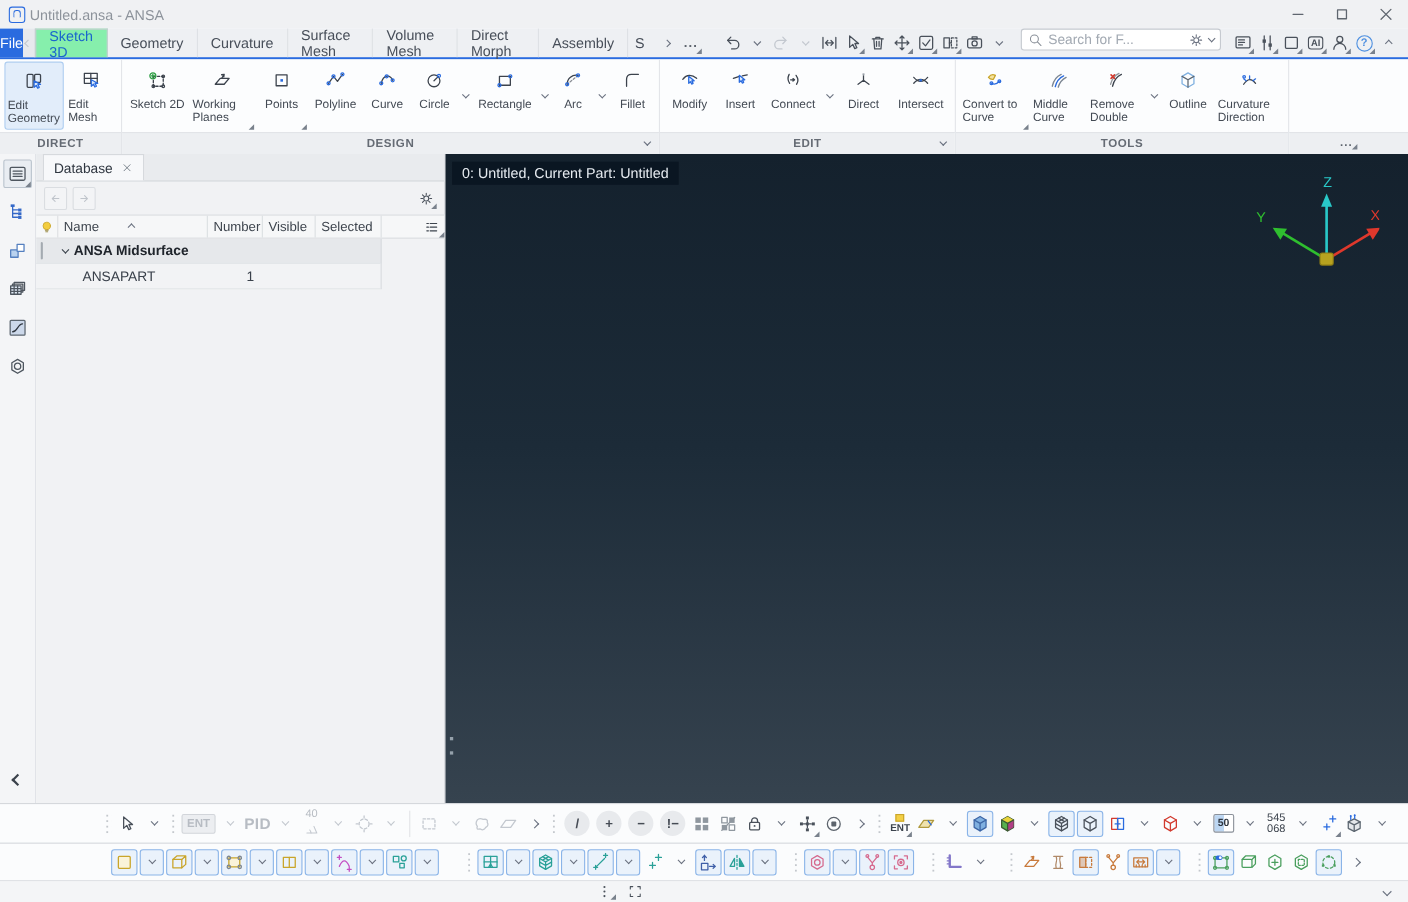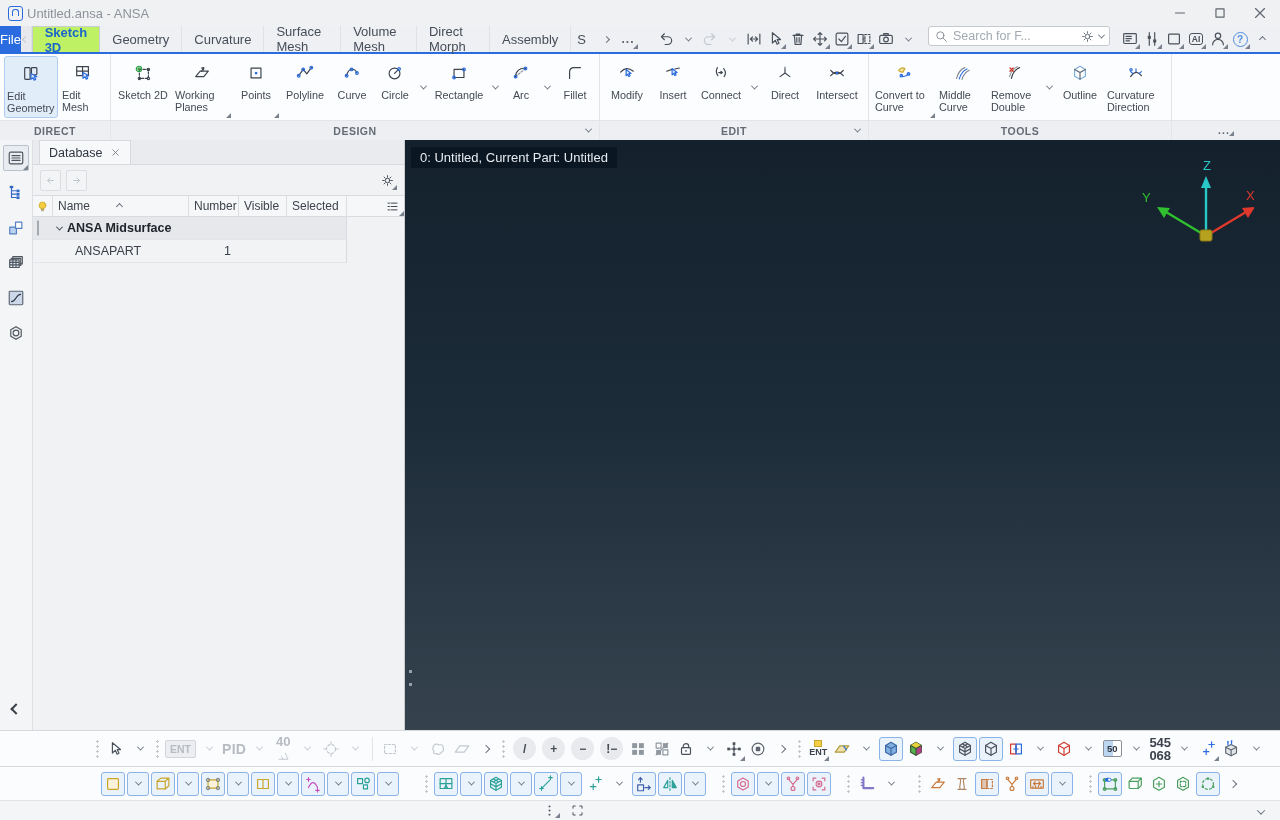--- a/index.html
+++ b/index.html
@@ -24,21 +24,21 @@
 .applogo{width:15px;height:15px;border:1.6px solid #2a6bdf;border-radius:3px;position:relative}
 .applogo::after{content:"";position:absolute;left:3px;top:2.5px;width:5px;height:6px;border:1.5px solid #2a6bdf;border-bottom:none;border-radius:3px 3px 0 0}
 .wtitle{margin-left:4px;color:#8d939b;font-size:13px}
 .wincontrols{margin-left:auto;display:flex}
 .winbtn{width:40px;height:26px;display:flex;align-items:center;justify-content:center;color:#5f666f}
 
 .tabbar{height:26px;background:#eef0f3;display:flex;align-items:stretch}
 .filetab{width:30px;background:#2a6bdf;color:#fff;font-size:13px;display:flex;align-items:center;justify-content:center}
 .tscroll{width:16px;display:flex;align-items:center;justify-content:center;background:#e7e9ed;border-right:1px solid #dcdfe4}
 .tab{padding:0 12px;display:flex;align-items:center;font-size:13px;color:#474e59;border-right:1px solid #dee1e5}
-.tab.active{background:#bef264;color:#1a66cc;border:1px solid #c9cdd3;border-bottom:none;font-weight:bold}
+.tab.active{background:#86efac;color:#1a66cc;border:1px solid #c9cdd3;border-bottom:none;font-weight:normal}
 .tab.cut{padding:0 6px;border-right:none}
 .qat{display:flex;align-items:center;gap:2px;padding:0 4px}
 .qbtn{min-width:20px;height:20px;display:flex;align-items:center;justify-content:center;color:#4a515b}
 .qbtn.dis{color:#c3c8cf}
 .searchbox{width:182px;height:20px;border:1px solid #c6cad0;border-radius:3px;background:#fff;display:flex;align-items:center;gap:4px;padding:0 5px;margin:0 6px}
 .searchbox input{border:none;outline:none;flex:1;font-size:12.5px;min-width:0;font-family:"Liberation Sans",sans-serif;background:transparent;color:#3c434d}
 .searchbox input::placeholder{color:#a2a9b2}
 .txticon{font-size:8.5px;font-weight:bold;border:1.3px solid #4a515b;border-radius:3px;padding:1px 2px;color:#4a515b;line-height:1}
 .helpic{width:15px;height:15px;border:1.4px solid #4d8fe0;border-radius:50%;color:#4d8fe0;font-size:10px;font-weight:bold;display:flex;align-items:center;justify-content:center}
 .accent{height:2px;background:#2a6bdf}
@@ -91,21 +91,21 @@
 .btbar{background:#fbfcfd;border-top:1px solid #d5d8dc;display:flex;align-items:center}
 .row1{height:36px;padding-left:92px}
 .row2{height:34px;padding-left:100px}
 .tb{display:inline-flex;align-items:center;justify-content:center;min-width:22px;height:24px;margin:0 1px;color:#4a515b;position:relative}
 .tb.dis{color:#c3c8cf}
 .tbx{border:1px solid #8ab4e8;background:#eaf2fb;border-radius:3px;padding:0 2px}
 .tb .lbl{font-size:14px;font-weight:bold;letter-spacing:.3px}
 .circb{width:23px;height:23px;border-radius:50%;background:#e8eaed;display:inline-flex;align-items:center;justify-content:center;font-size:12px;font-weight:bold;color:#464c55;margin:0 3px}
 .entbox{border:1px solid #d2d5da;background:#eceef1;border-radius:2px;padding:2px 4px;color:#b7bcc3;font-size:10.5px;font-weight:bold}
 .stack2{display:flex;flex-direction:column;align-items:center;line-height:1}
-.stack2 .t{font-size:13px;font-weight:bold;color:#3c434d}
+.stack2 .t{font-size:10px;font-weight:normal;color:#3c434d}
 .numbox{width:19px;height:17px;border:1px solid #8a9099;border-radius:2px;font-size:9.5px;font-weight:bold;display:flex;align-items:center;justify-content:center;background:linear-gradient(90deg,#bcd6f2 50%,#fff 50%);color:#2f3640}
 .entdraw{display:flex;flex-direction:column;align-items:center;line-height:1}
 .entdraw b{font-size:9px;color:#3c434d}
 .entdraw i{width:8px;height:7px;background:#f3cf45;border:1px solid #c9a52a;display:block;margin-bottom:1px}
 
 .statusbar{height:20px;background:#f4f5f7;border-top:1px solid #e0e2e6;display:flex;align-items:center;position:relative}
 .stgroup{position:absolute;left:542px;display:flex;gap:10px;align-items:center;color:#4a515b}
 .stright{position:absolute;right:16px}
 .filler{flex:1}
 </style>

